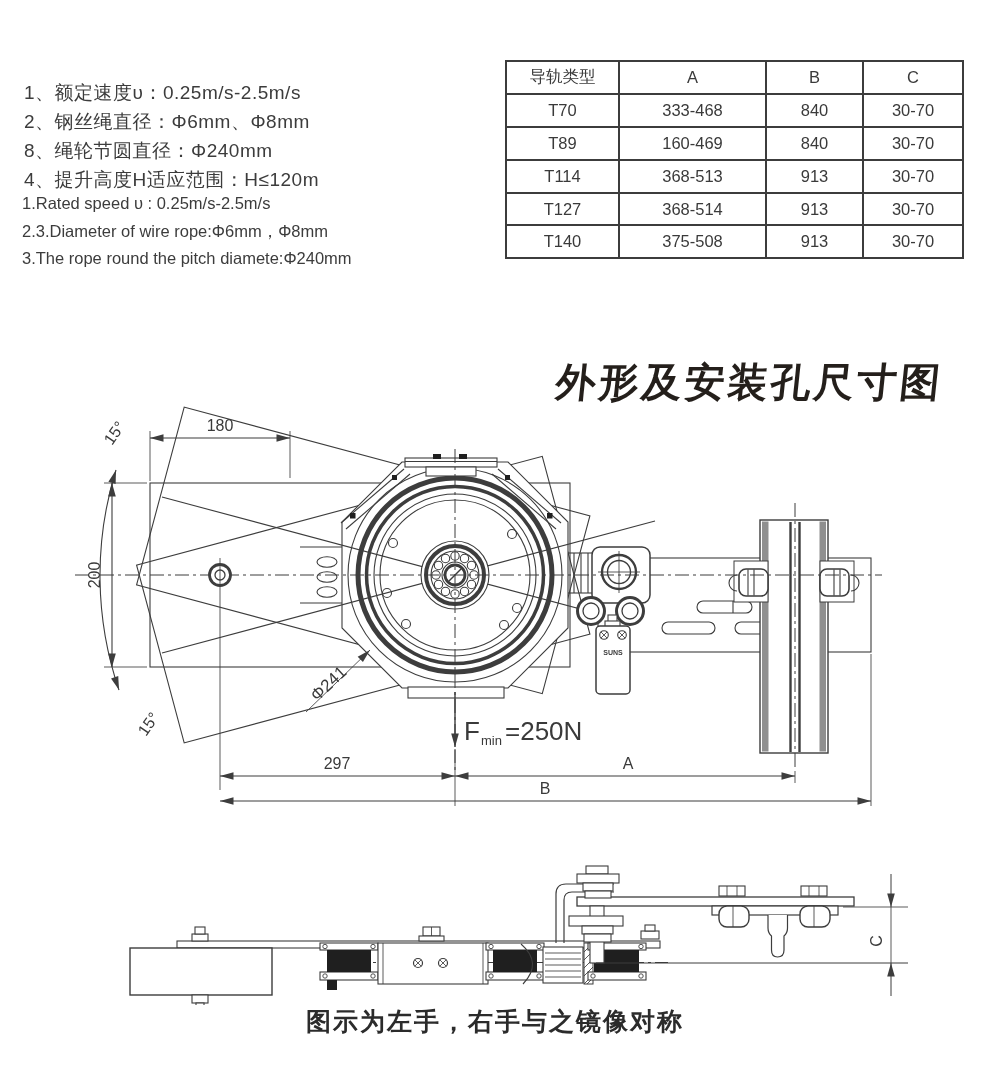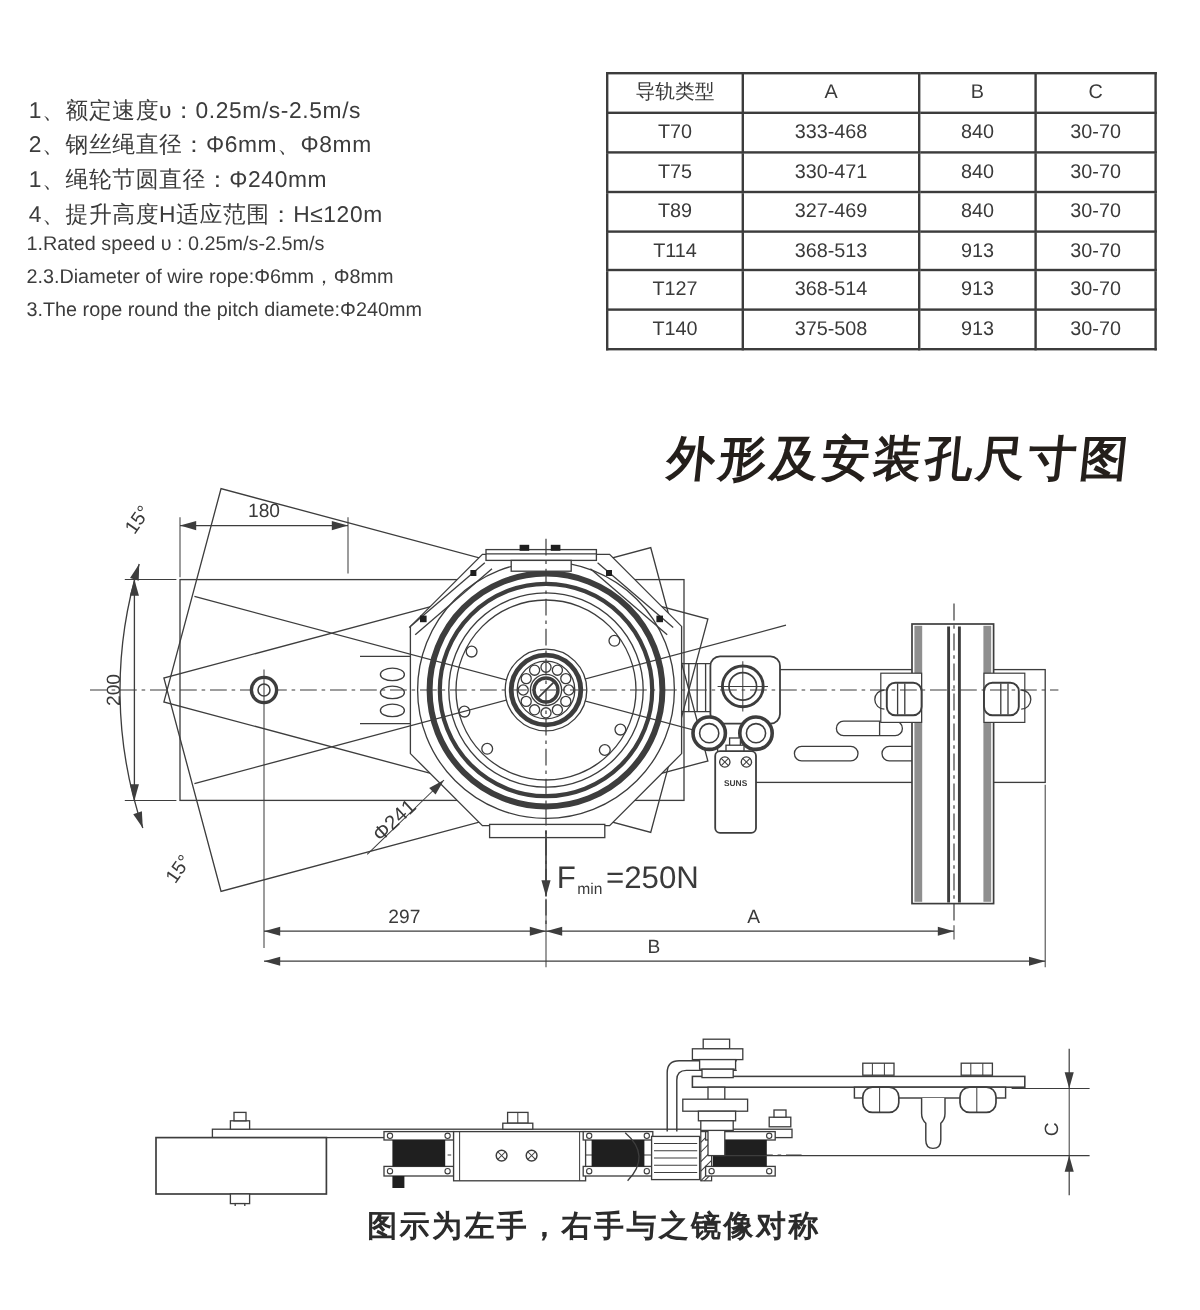--- a/index.html
+++ b/index.html
@@ -37,21 +37,21 @@
   .force{font-size:26px;fill:#3a3a3a;font-family:"Liberation Sans",sans-serif;}
   .forcesub{font-size:13px;fill:#3a3a3a;font-family:"Liberation Sans",sans-serif;}
   .suns{font-size:7px;font-weight:bold;fill:#3a3a3a;font-family:"Liberation Sans",sans-serif;}
 </style>
 </head>
 <body>
 
 <div class="abs specs-cn">
   <div>1、额定速度υ：0.25m/s-2.5m/s</div>
   <div>2、钢丝绳直径：Φ6mm、Φ8mm</div>
-  <div>1、绳轮节圆直径：Φ240mm</div>
+  <div>8、绳轮节圆直径：Φ240mm</div>
   <div>4、提升高度H适应范围：H≤120m</div>
 </div>
 
 <div class="abs specs-en">
   <div>1.Rated speed υ : 0.25m/s-2.5m/s</div>
   <div>2.3.Diameter of wire rope:Φ6mm，Φ8mm</div>
   <div>3.The rope round the pitch diamete:Φ240mm</div>
 </div>
 
 <table class="rail">
@@ -68,28 +68,22 @@
     <th>B</th>
     <th>C</th>
   </tr>
   <tr>
         <td>T70</td>
         <td>333-468</td>
         <td>840</td>
         <td>30-70</td>
       </tr>
   <tr>
-        <td>T75</td>
-        <td>330-471</td>
-        <td>840</td>
-        <td>30-70</td>
-      </tr>
-  <tr>
         <td>T89</td>
-        <td>327-469</td>
+        <td>160-469</td>
         <td>840</td>
         <td>30-70</td>
       </tr>
   <tr>
         <td>T114</td>
         <td>368-513</td>
         <td>913</td>
         <td>30-70</td>
       </tr>
   <tr>

